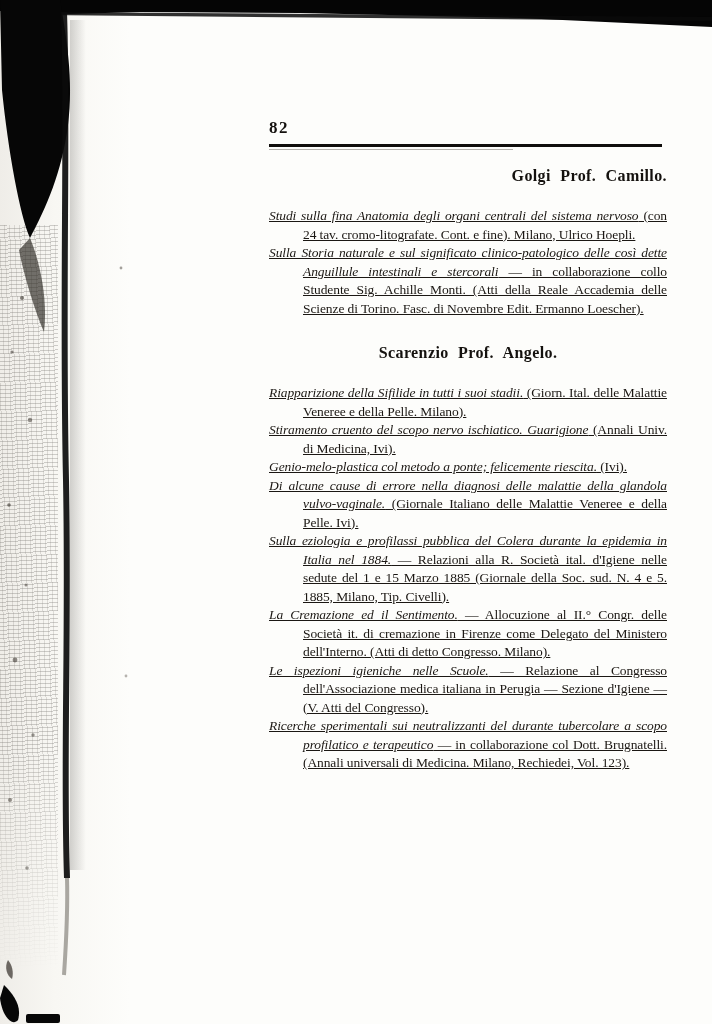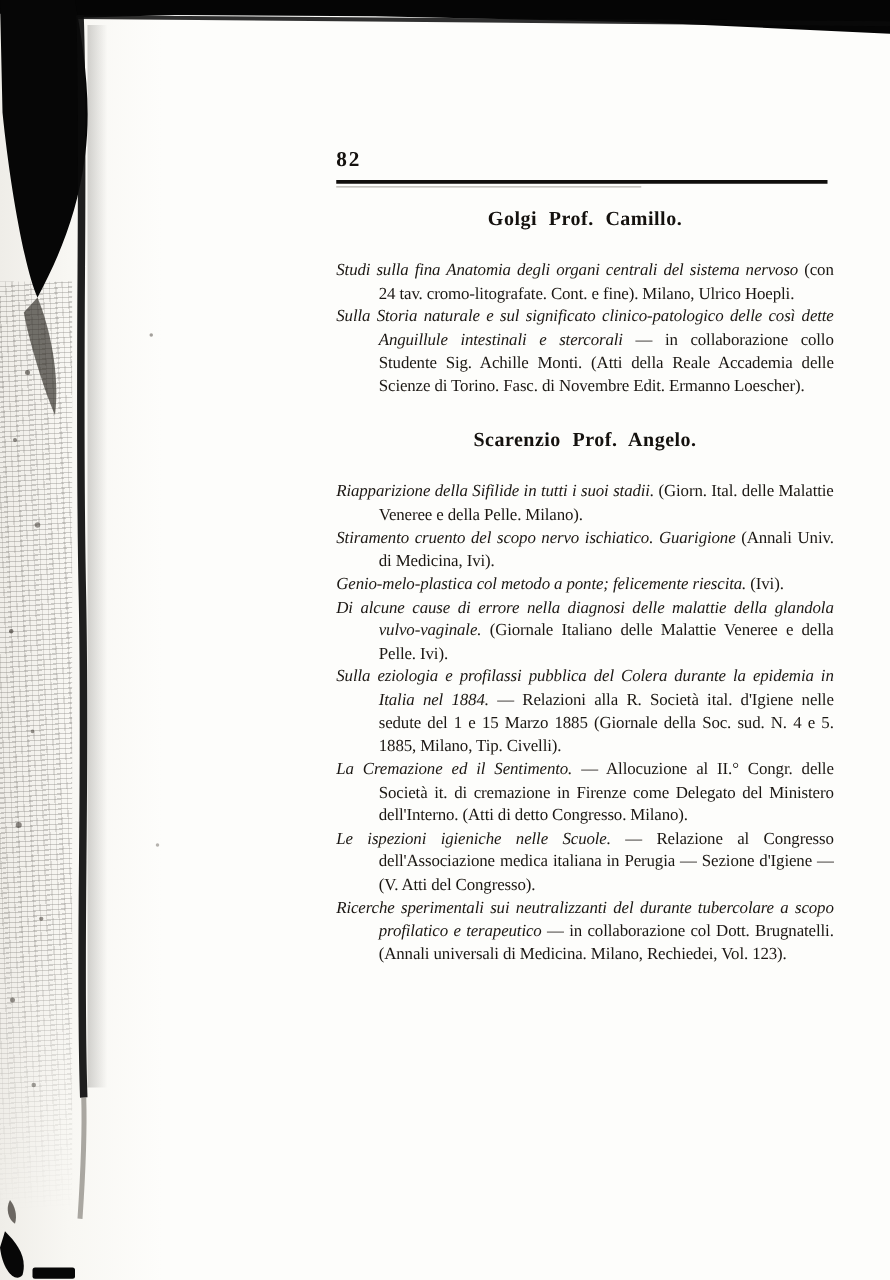--- a/index.html
+++ b/index.html
@@ -37,25 +37,25 @@
   }
   .rule::after {
     content:""; position:absolute; left:0; top:5px; width:62%; height:1px;
     background:#5a544c; opacity:.45;
   }
   .section-heading {
     text-align:center; font-size:16px; font-weight:bold;
     letter-spacing:.4px; word-spacing:5px; color:#14110e;
     margin:26px 0 22px 0;
   }
-  section:first-of-type .section-heading { margin-top:20px; }
+  section:first-of-type .section-heading { margin-top:20px;text-align:right; }
   .entry {
     margin:0; font-size:13.5px; line-height:18.5px;
     text-align:justify; letter-spacing:-0.1px;
-    padding-left:34px; text-indent:-34px; color:#1b1713;
+    padding-left:34px; text-indent:-34px; color:#1b1713;text-decoration:underline;
   }
   .entry .t { font-style:italic; }
 </style>
 </head>
 <body>
 
 <div class="page">
 
   <div class="noise"></div>
   <div class="gutter-shade"></div>

